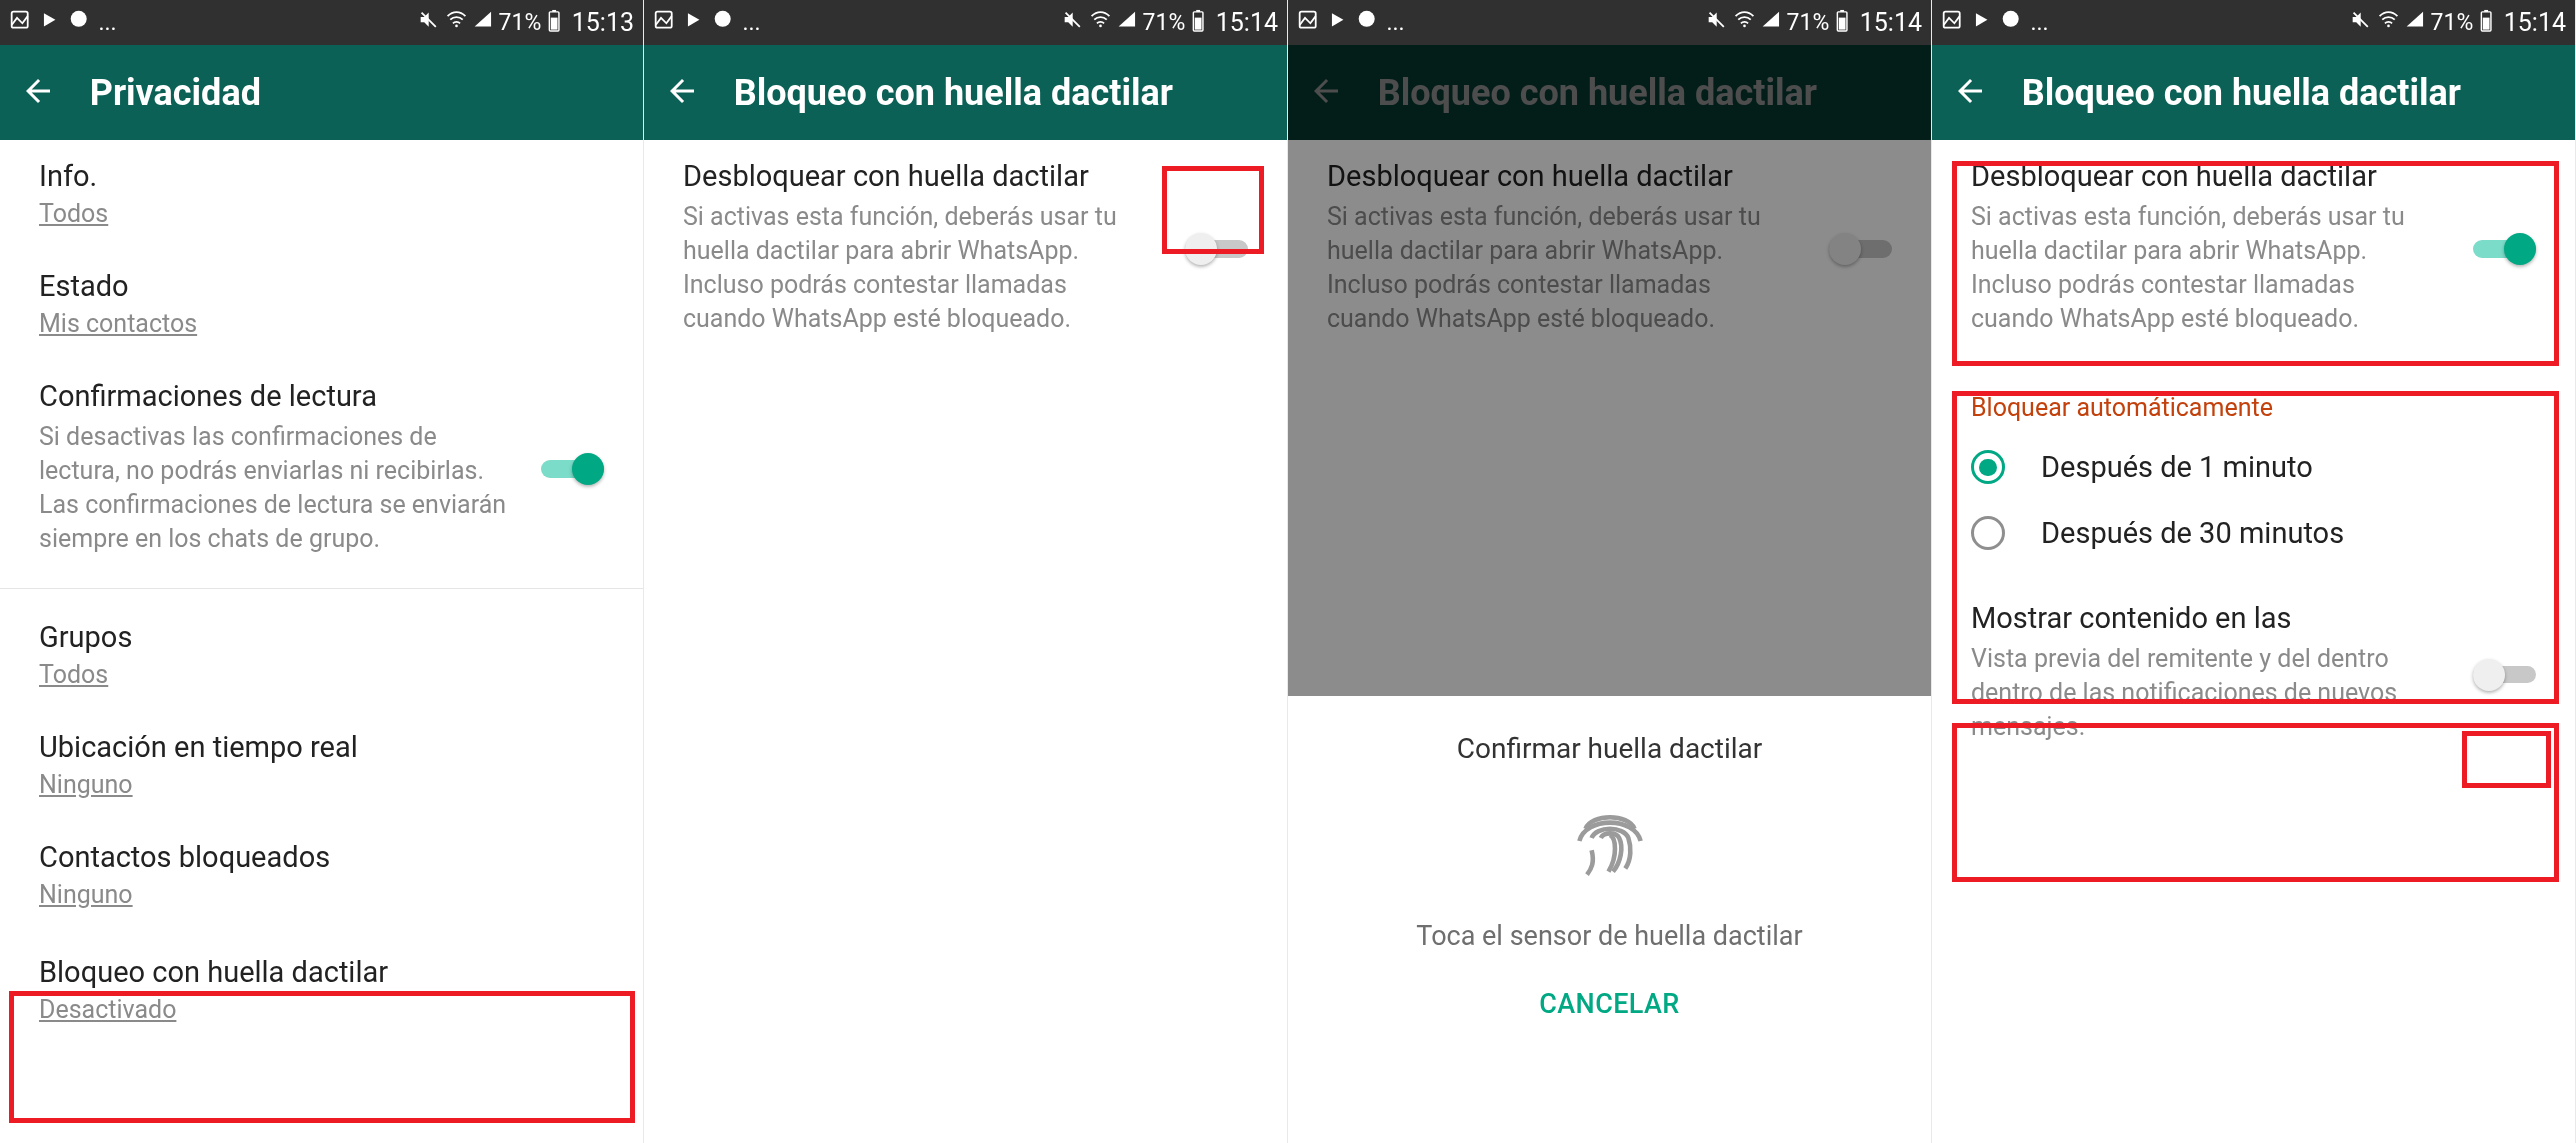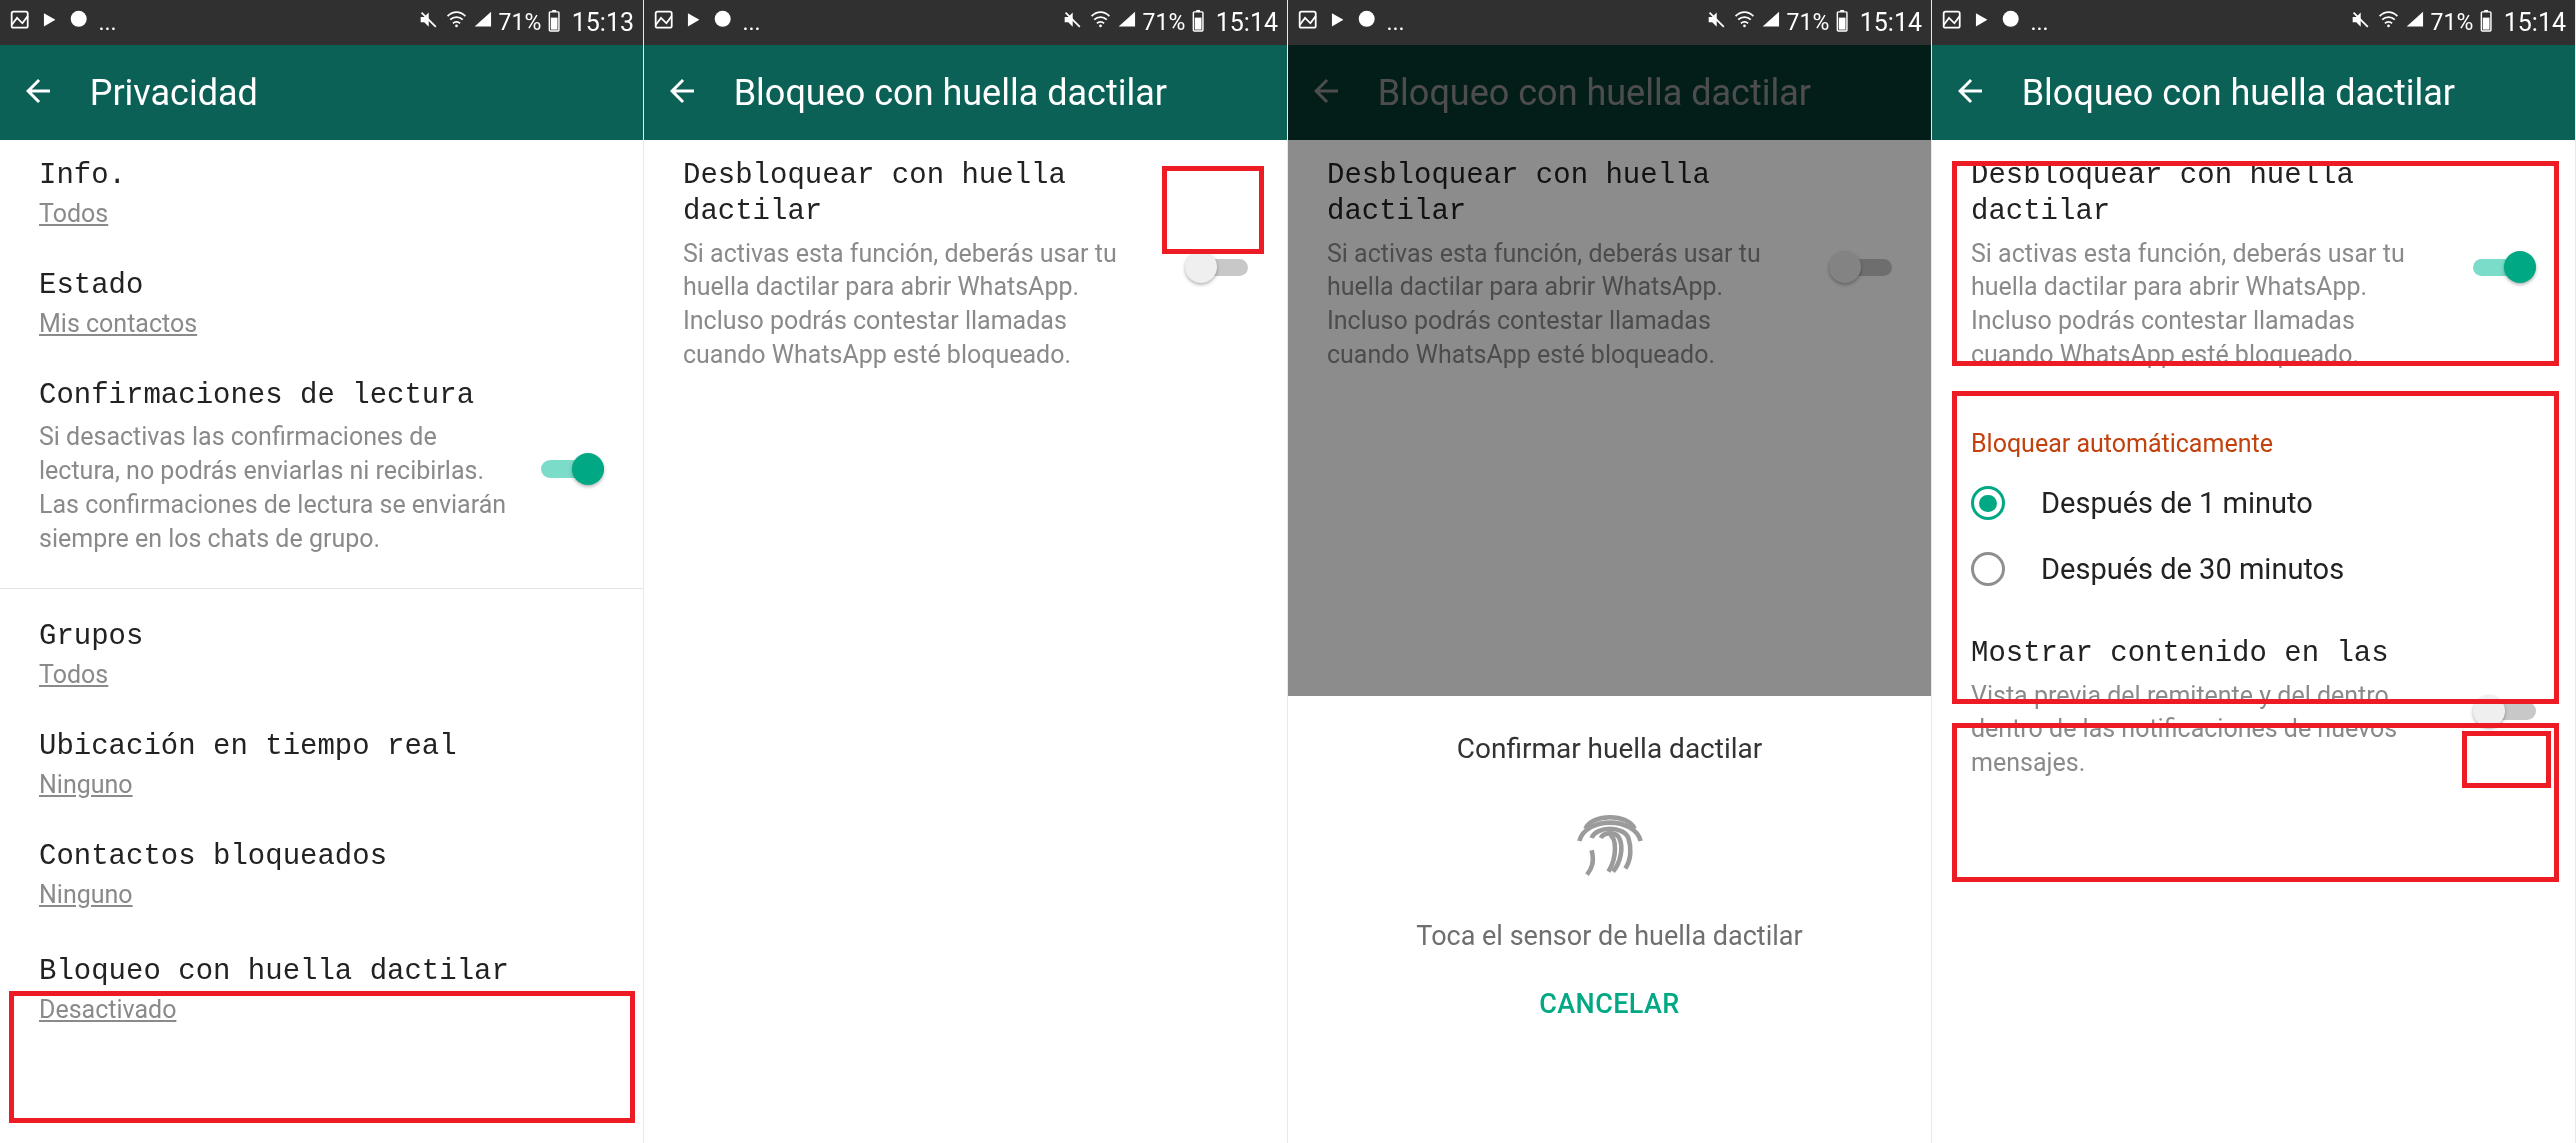--- a/index.html
+++ b/index.html
@@ -43,35 +43,34 @@
     height: 95px;
     background: #0b6156;
     color: #fff;
     display: flex;
     align-items: center;
     padding: 0 19.7px;
     gap: 34px;
   }
   .app-bar .title {
     font-size: 36px;
-    font-weight: 400;
+    font-weight: 700;
   }
   .back-arrow svg { width: 36px; height: 36px; fill: #fff; }
 
   
   .content { flex: 1; overflow: hidden; }
 
   .entry {
     padding: 18px 39px 19.7px 39px;
   }
   .entry .label {
     font-size: 29px;
     color: #222;
     line-height: 1.25;
-    font-family: Liberation Mono, monospace;
   }
   .entry .sub {
     font-size: 25px;
     color: #8a8a8a;
     line-height: 1.3;
     margin-top: 3.6px;
     text-decoration: underline;
   }
   .entry.with-desc .desc {
     font-size: 25px;

